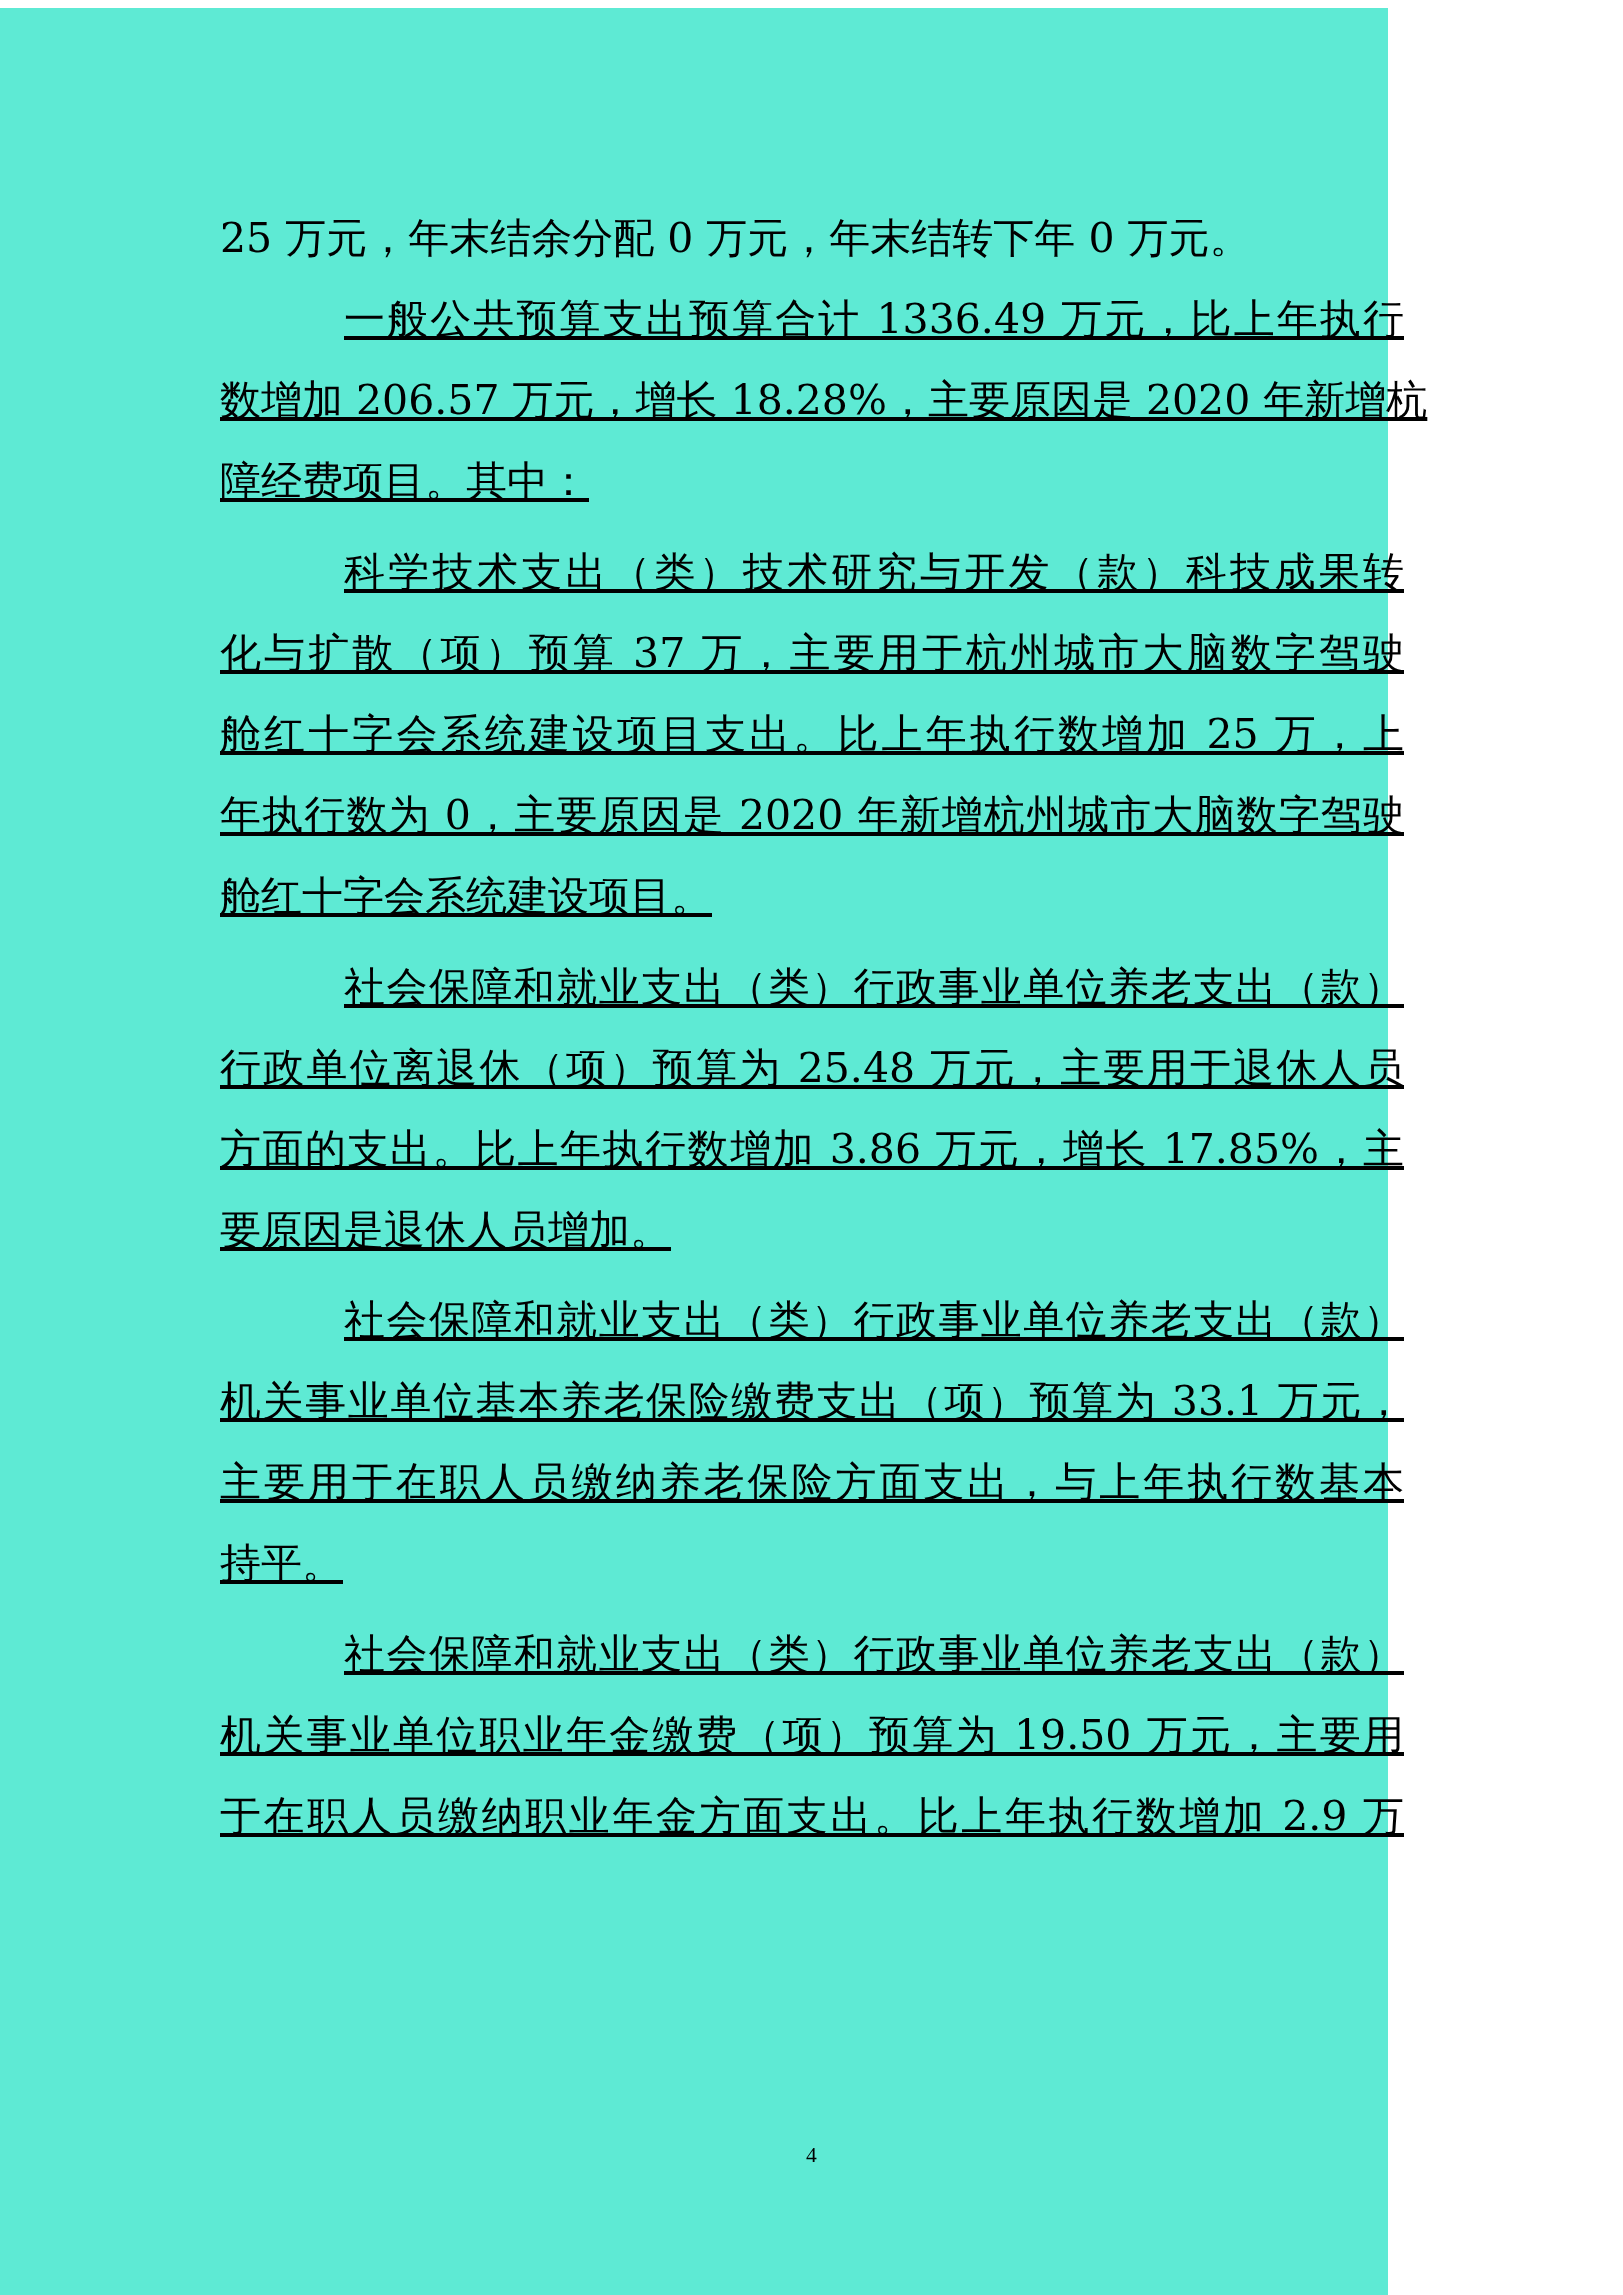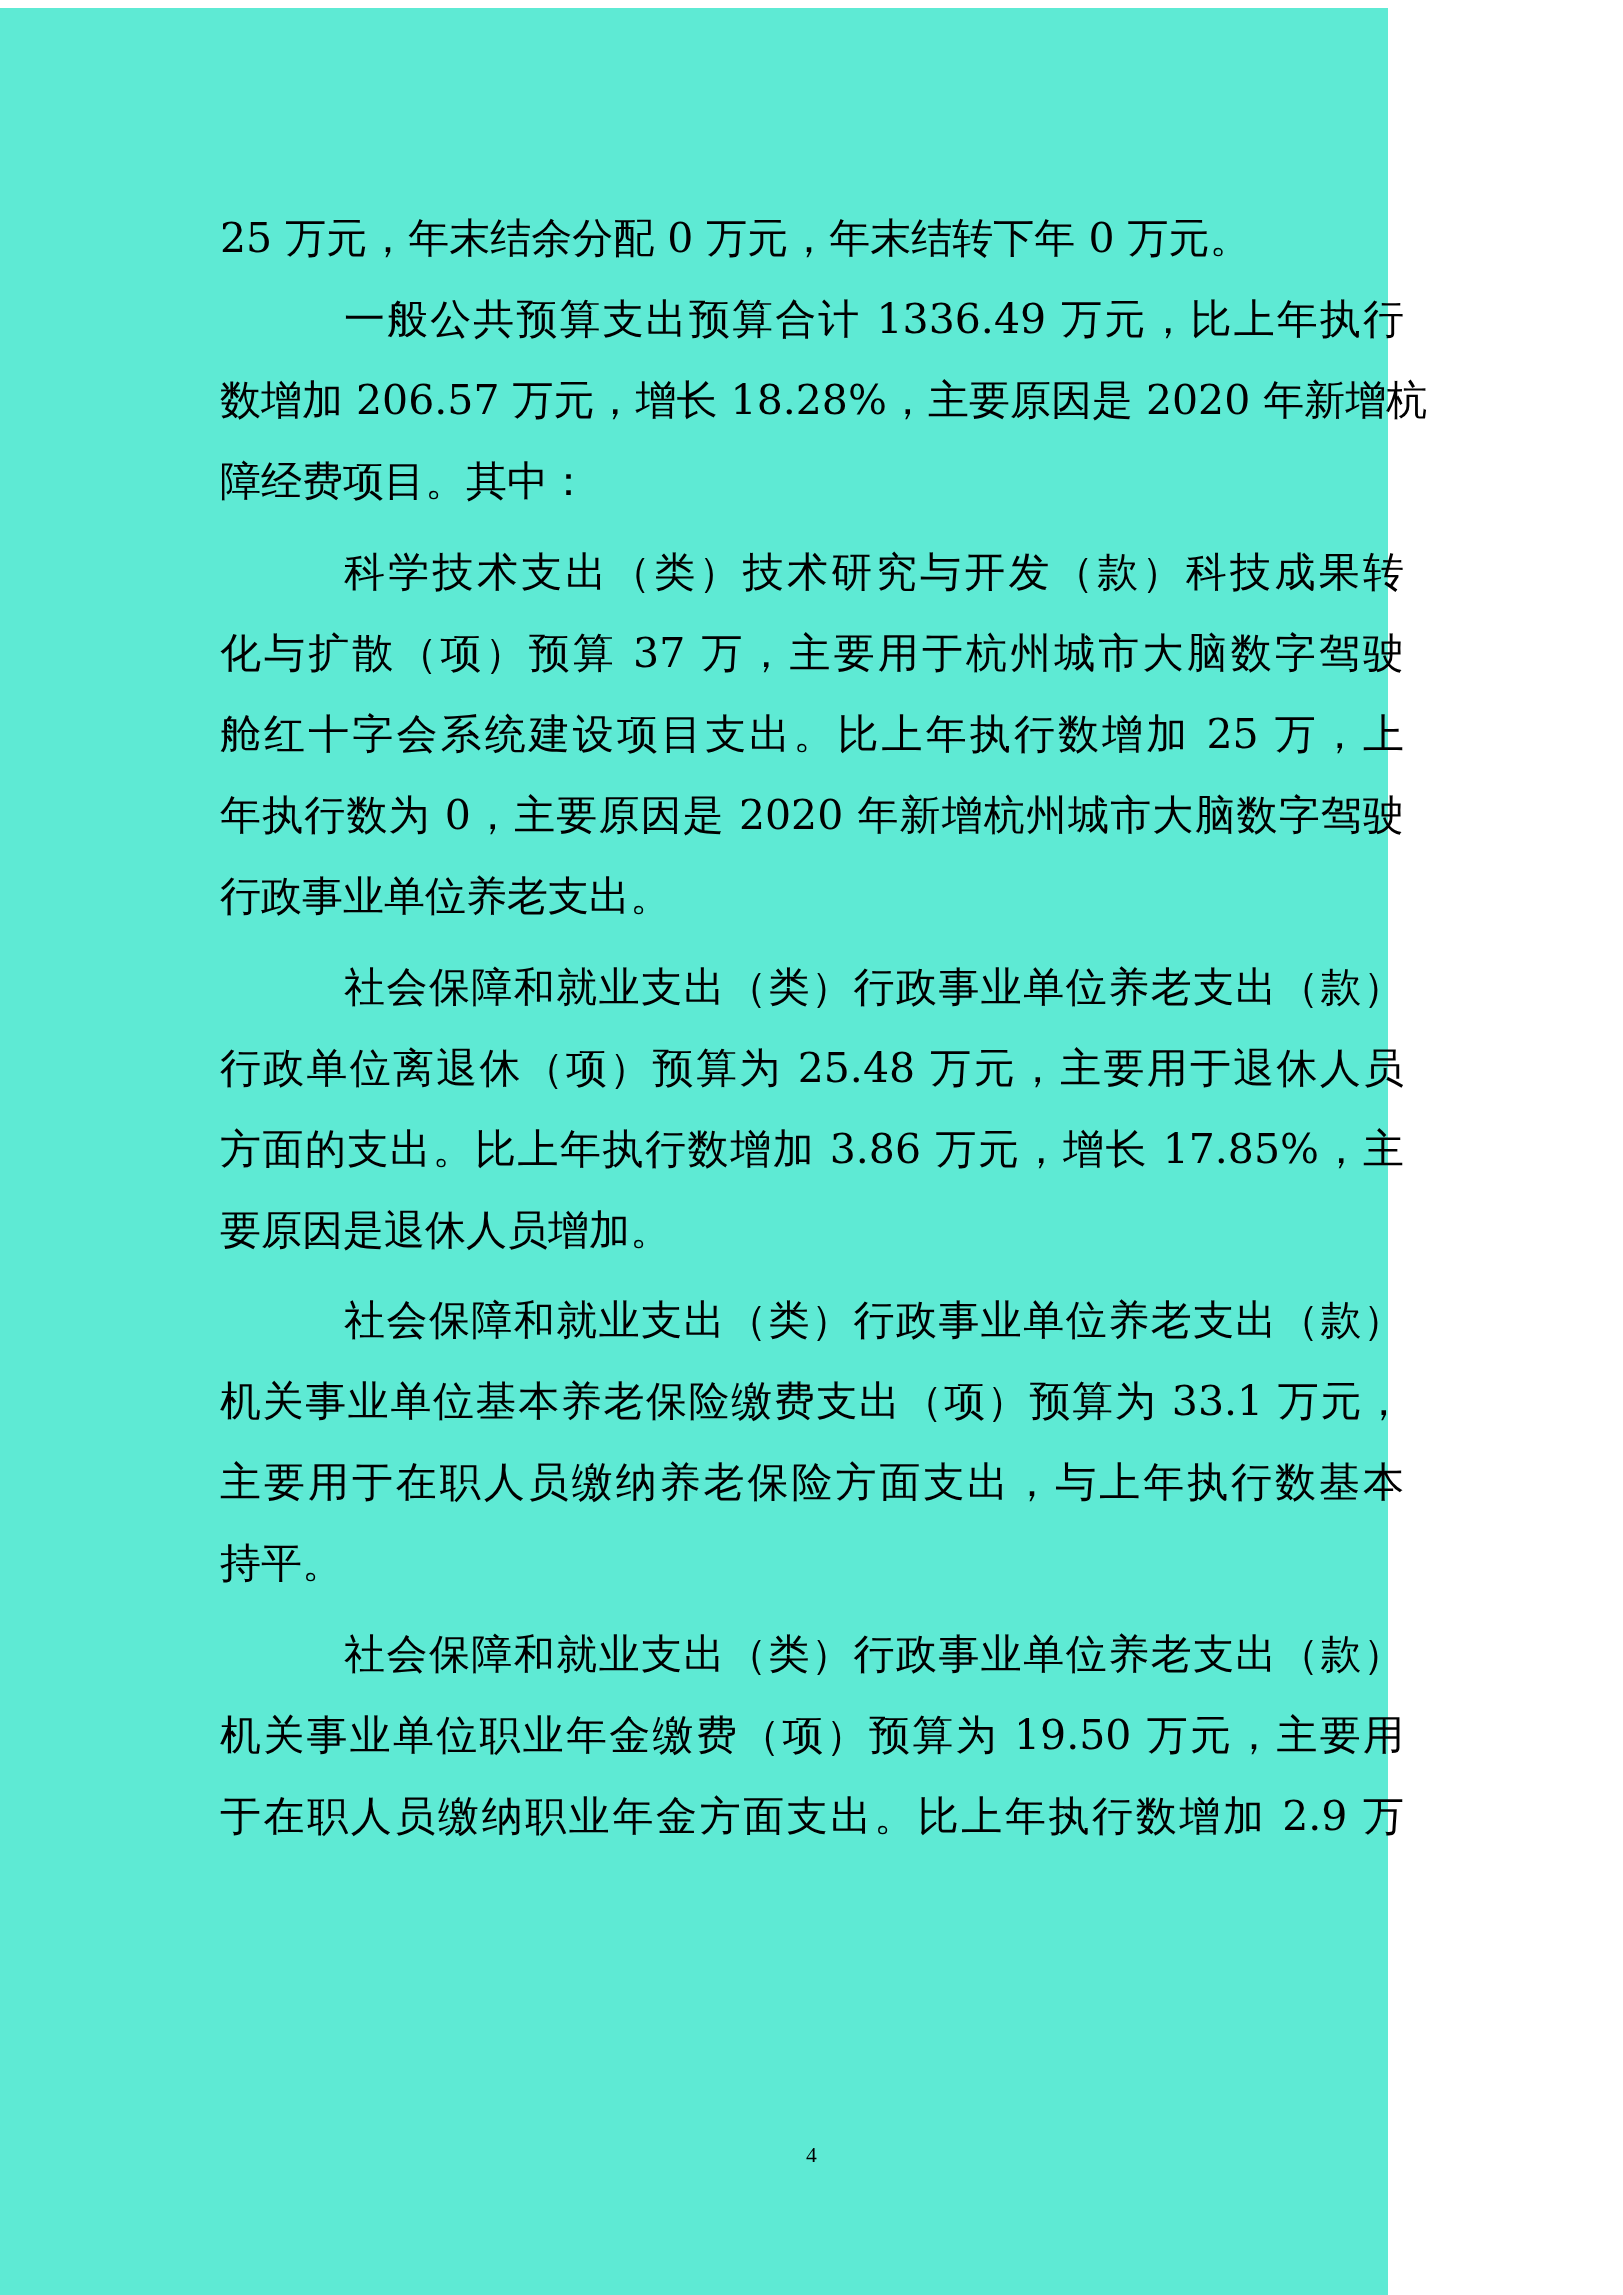--- a/index.html
+++ b/index.html
@@ -15,21 +15,21 @@
   }
   .line {
     height: 81px; line-height: 81px;
     font-size: 41px; white-space: nowrap;
     text-align: justify; text-align-last: justify;
     letter-spacing: 0px;
   }
   .line.indent { padding-left: 124px; }
   .line.last { text-align-last: left; }
   .heading { height: 81px; line-height: 81px; font-size: 41px; padding-left: 98px; white-space: nowrap; }
-  .para { margin-bottom: 9.8px; }
+  .para { margin-bottom: 9.8px; text-decoration: underline; }
   .page-number {
     position: absolute; left: 0; width: 1623px; top: 2135px;
     text-align: center; font-size: 21.6px; font-family: "Liberation Serif", serif;
   }
 </style>
 </head>
 <body>
 
 <div class="page">
   <div class="content">
@@ -41,21 +41,21 @@
       <div class="line indent">一般公共预算支出预算合计 1336.49 万元，比上年执行</div>
       <div class="line">数增加 206.57 万元，增长 18.28%，主要原因是 2020 年新增杭</div>
       <div class="line last">障经费项目。其中：</div>
     </div>
 
     <div class="para">
       <div class="line indent">科学技术支出（类）技术研究与开发（款）科技成果转</div>
       <div class="line">化与扩散（项）预算 37 万，主要用于杭州城市大脑数字驾驶</div>
       <div class="line">舱红十字会系统建设项目支出。比上年执行数增加 25 万，上</div>
       <div class="line">年执行数为 0，主要原因是 2020 年新增杭州城市大脑数字驾驶</div>
-      <div class="line last">行政事业单位养老支出。</div>
+      <div class="line last">舱红十字会系统建设项目。</div>
     </div>
 
     <div class="para">
       <div class="line indent">社会保障和就业支出（类）行政事业单位养老支出（款）</div>
       <div class="line">行政单位离退休（项）预算为 25.48 万元，主要用于退休人员</div>
       <div class="line">方面的支出。比上年执行数增加 3.86 万元，增长 17.85%，主</div>
       <div class="line last">要原因是退休人员增加。</div>
     </div>
 
     <div class="para">

